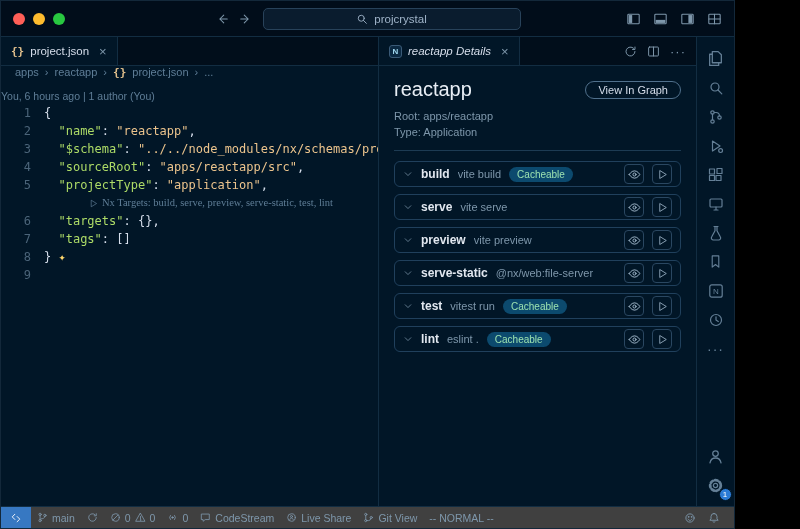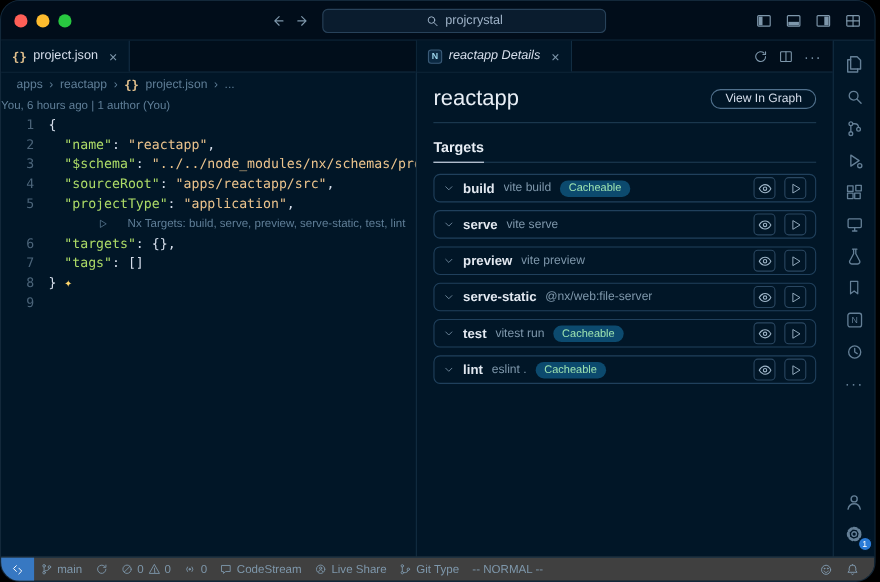--- a/index.html
+++ b/index.html
@@ -1,17 +1,17 @@
 <!DOCTYPE html>
 <html><head>
 <meta charset="utf-8">
 <style>
   html,body{margin:0;padding:0;background:#000;}
   .window{
-    width:796px;height:529px;border-radius:18px;overflow:hidden;
+    width:735px;height:529px;border-radius:0;overflow:hidden;
     background:#011627;display:flex;flex-direction:column;
     font-family:"Liberation Sans",sans-serif;color:#d6deeb;
     box-sizing:border-box;border:1px solid #13283a;
   }
   *{box-sizing:border-box;}
   svg{display:block;}
   .ic{stroke:currentColor;fill:none;stroke-width:1.2;stroke-linecap:round;stroke-linejoin:round;}
 
   
   .titlebar{height:36px;flex:none;display:grid;grid-template-columns:1fr auto 1fr;align-items:center;
@@ -34,32 +34,32 @@
   .tab.active{background:#011627;color:#d6deeb;border-right:1px solid #122d42;}
   .tab .close{color:#7e97ab;font-size:13px;margin-left:4px;}
   .json-glyph{color:#e2c08d;font-weight:bold;font-size:11px;font-family:"DejaVu Sans Mono",monospace;}
   .nx-tab-icon{width:13px;height:13px;background:#0b2942;border:1px solid #3a5a77;border-radius:3px;
     display:flex;align-items:center;justify-content:center;font-size:8px;color:#9fd8ef;font-weight:bold;}
   .tab.preview .label{font-style:italic;}
   .editor-actions{margin-left:auto;display:flex;align-items:center;gap:10px;padding:0 10px;color:#7e97ab;}
   .editor-actions .more{font-size:13px;letter-spacing:1px;}
 
   
-  .breadcrumb{height:22px;flex:none;display:flex;align-items:center;gap:6px;padding:0 14px;
+  .breadcrumb{height:22px;flex:none;display:flex;align-items:flex-start;gap:6px;padding:0 14px;
     font-size:11px;color:#5f7e97;}
 
   
   .code{flex:1;overflow:hidden;font-family:"DejaVu Sans Mono",monospace;font-size:12px;line-height:18px;padding-top:1px;}
   .lens{font-family:"Liberation Sans",sans-serif;font-size:10.5px;color:#5f7e97;height:15px;line-height:15px;}
   .crow{display:flex;height:18px;}
   .gutter{width:30px;flex:none;text-align:right;padding-right:0;color:#4b6479;}
   .ctext{padding-left:13px;white-space:pre;overflow:hidden;}
   .p{color:#d6deeb;} .k{color:#addb67;} .s{color:#ecc48d;} .sp{color:#ffd76d;}
-  .hint{height:18px;display:flex;align-items:center;gap:18px;padding-left:88px;
-    font-family:Liberation Sans, sans-serif;font-size:10.5px;color:#5f7e97;}
+  .hint{height:18px;display:flex;align-items:center;gap:4px;padding-left:88px;
+    font-family:Liberation Serif, serif;font-size:10.5px;color:#5f7e97;}
 
   
   .details{flex:1;padding:12px 15px;overflow:hidden;}
   .details-header{display:flex;align-items:center;justify-content:space-between;}
   .details-title{font-size:20px;font-weight:500;color:#e8eef5;}
   .view-graph-btn{background:transparent;border:1px solid #50708c;color:#d6deeb;border-radius:10px;
     padding:2px 12px;font-size:11px;font-family:"Liberation Sans",sans-serif;}
   .meta{margin-top:7px;font-size:11px;color:#7e97ab;line-height:16px;}
   .divider{border:none;border-top:1px solid #1d3b53;margin:10px 0 0;}
   .targets-bar{border-bottom:1px solid #1d3b53;margin-top:13px;}
@@ -242,24 +242,31 @@
           </span>
           <span class="more">···</span>
         </div>
       </div>
 
       <div class="details">
         <div class="details-header">
           <div class="details-title">reactapp</div>
           <button class="view-graph-btn">View In Graph</button>
         </div>
+        <div class="meta">
+          <div>
+            <span>Root:</span>
+            <span>apps/reactapp</span>
+          </div>
+          <div>
+            <span>Type:</span>
+            <span>Application</span>
+          </div>
+        </div>
         <hr class="divider">
-        <div class="targets-bar">
-          <span class="targets-title">Targets</span>
-        </div>
         <div class="targets-list" id="targets-list">
             <div class="target-row">
               <svg class="ic t-chev" width="10" height="10" viewBox="0 0 16 16">
                 <path d="M3.5 6l4.5 4.5L12.5 6"></path>
               </svg>
               <span class="t-name">build</span>
               <span class="t-cmd">vite build</span>
               <span class="badge">Cacheable</span>
               <span class="spacer"></span>
               <span class="iconbtn">
@@ -513,21 +520,21 @@
         </svg>
       <span>Live Share</span>
     </div>
     <div class="sb-item">
       <svg class="ic" width="11" height="11" viewBox="0 0 16 16">
           <circle cx="4" cy="3.5" r="1.6"></circle>
           <circle cx="4" cy="12.5" r="1.6"></circle>
           <circle cx="12" cy="8" r="1.6"></circle>
           <path d="M4 5.1v5.8M5.6 12.5H8a3.5 3.5 0 0 0 3.5-3.1"></path>
         </svg>
-      <span>Git Type</span>
+      <span>Git View</span>
     </div>
     <div class="sb-item">
       <span>-- NORMAL --</span>
     </div>
     <div class="sb-right">
       <div class="sb-item">
         <svg class="ic" width="12" height="12" viewBox="0 0 16 16">
             <circle cx="8" cy="8" r="5.5"></circle>
             <circle cx="6" cy="6.5" r=".5" fill="currentColor"></circle>
             <circle cx="10" cy="6.5" r=".5" fill="currentColor"></circle>

